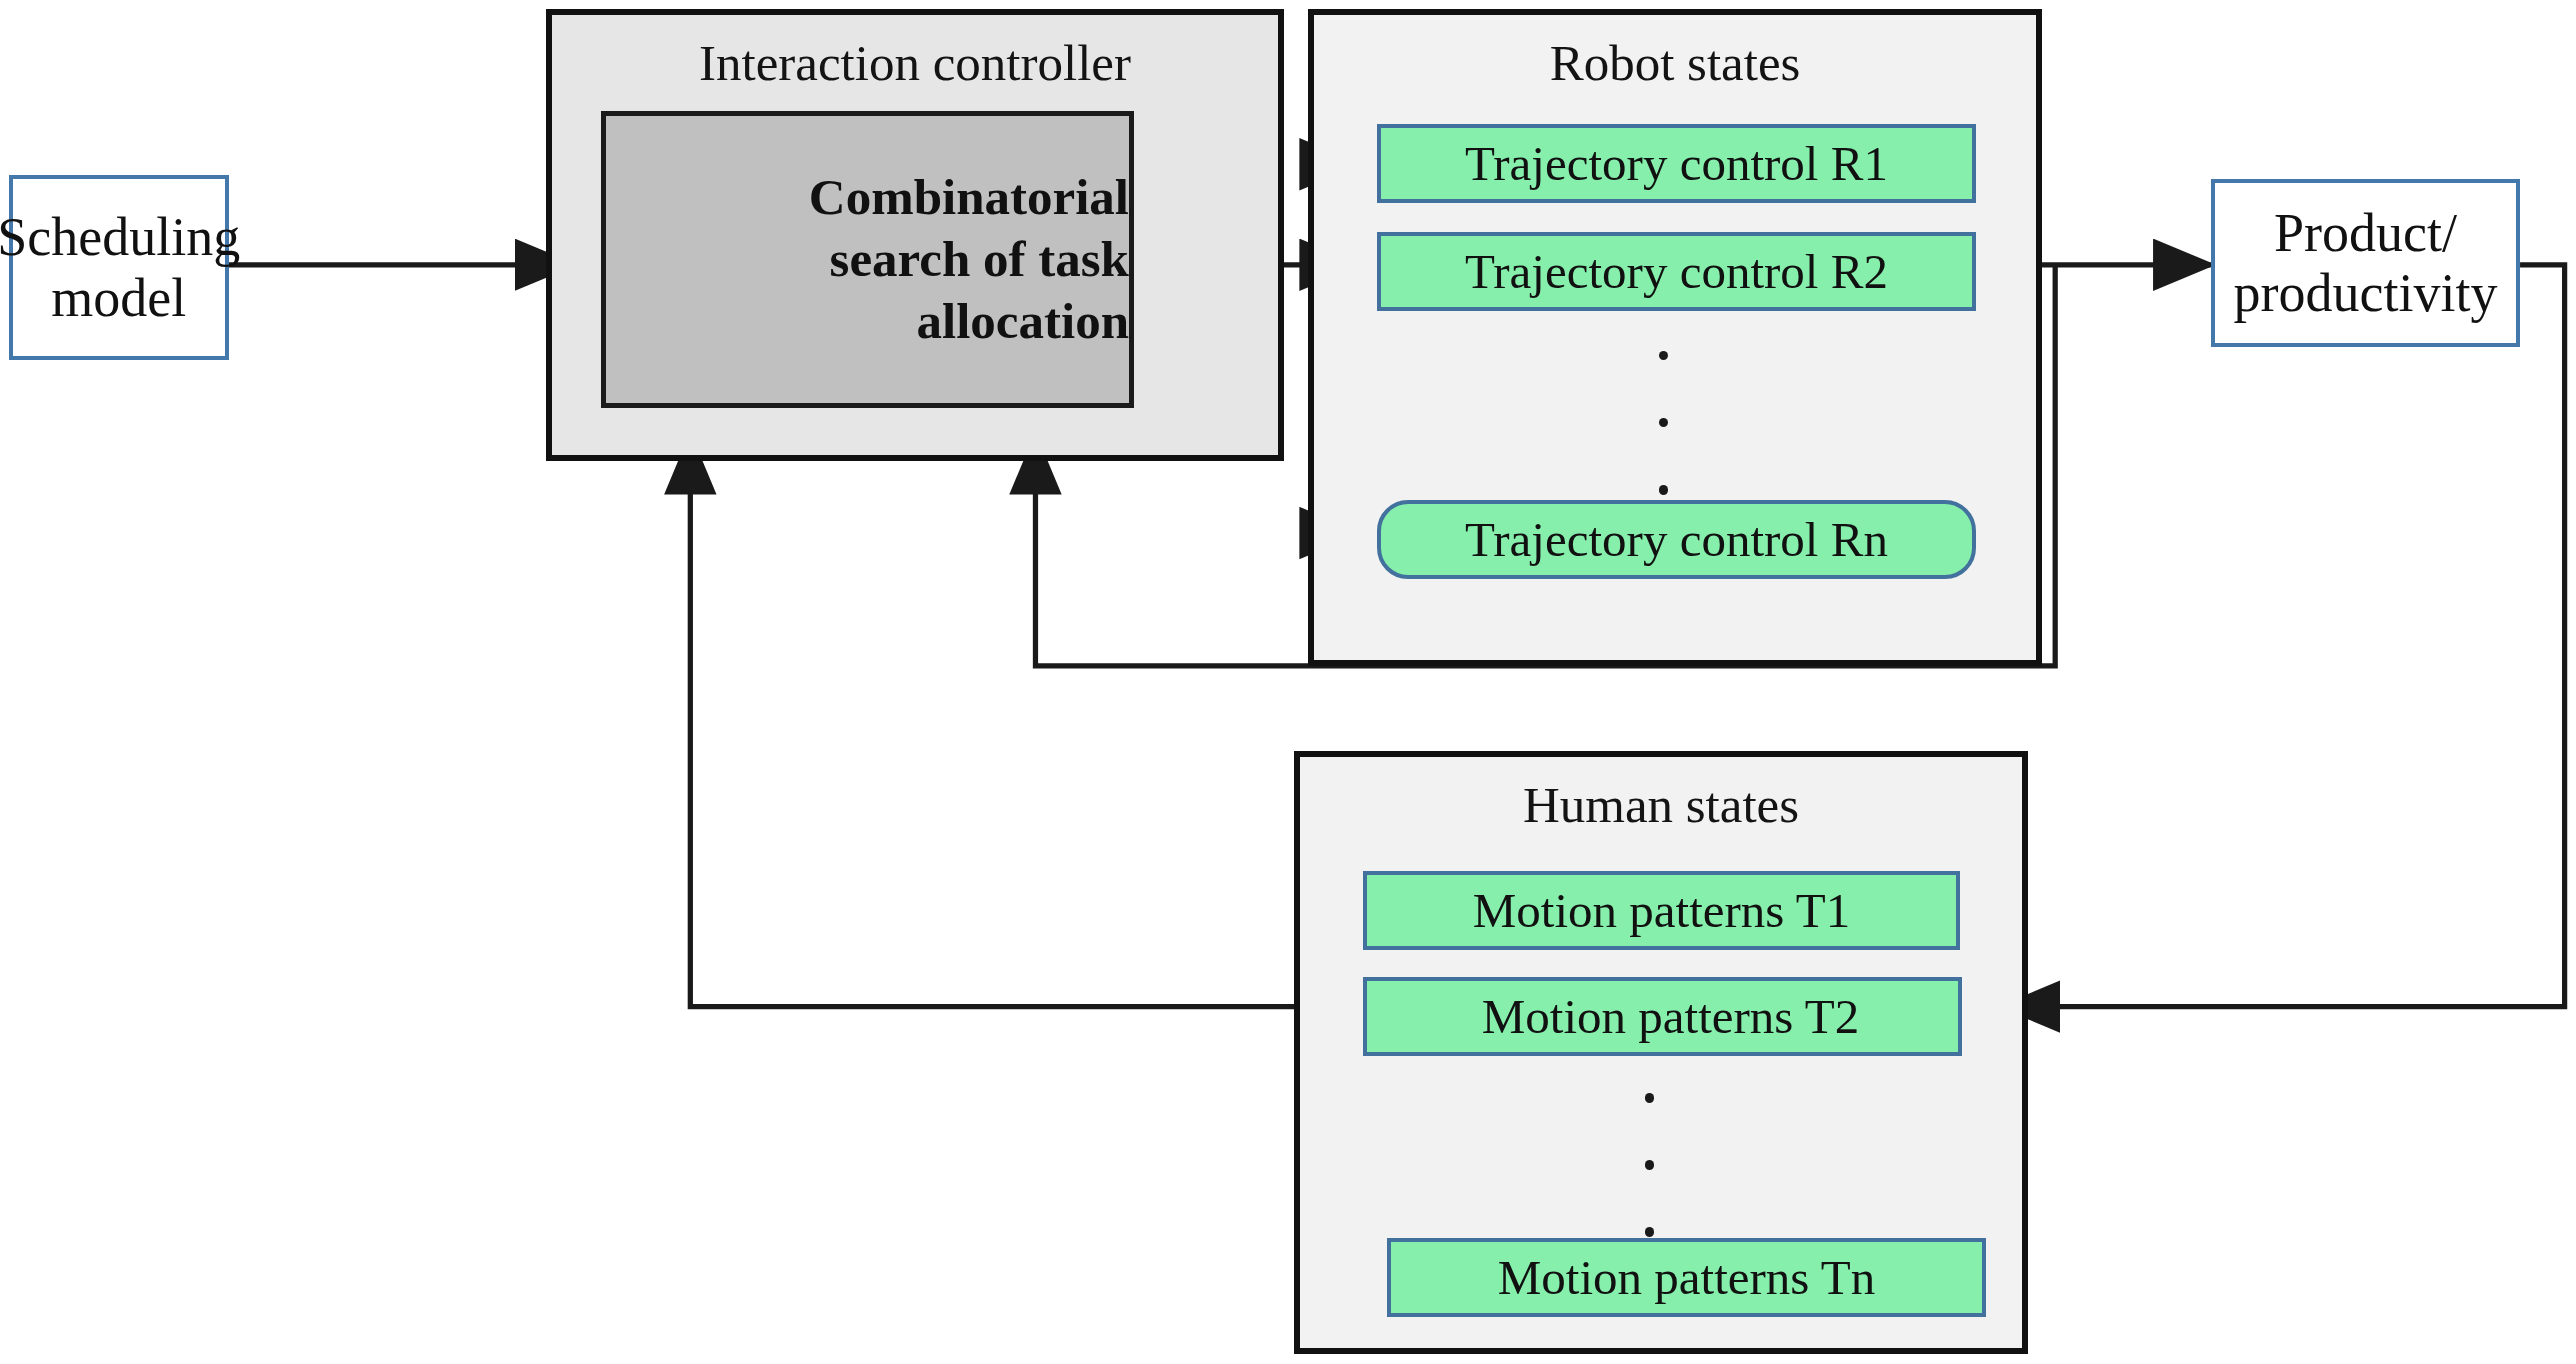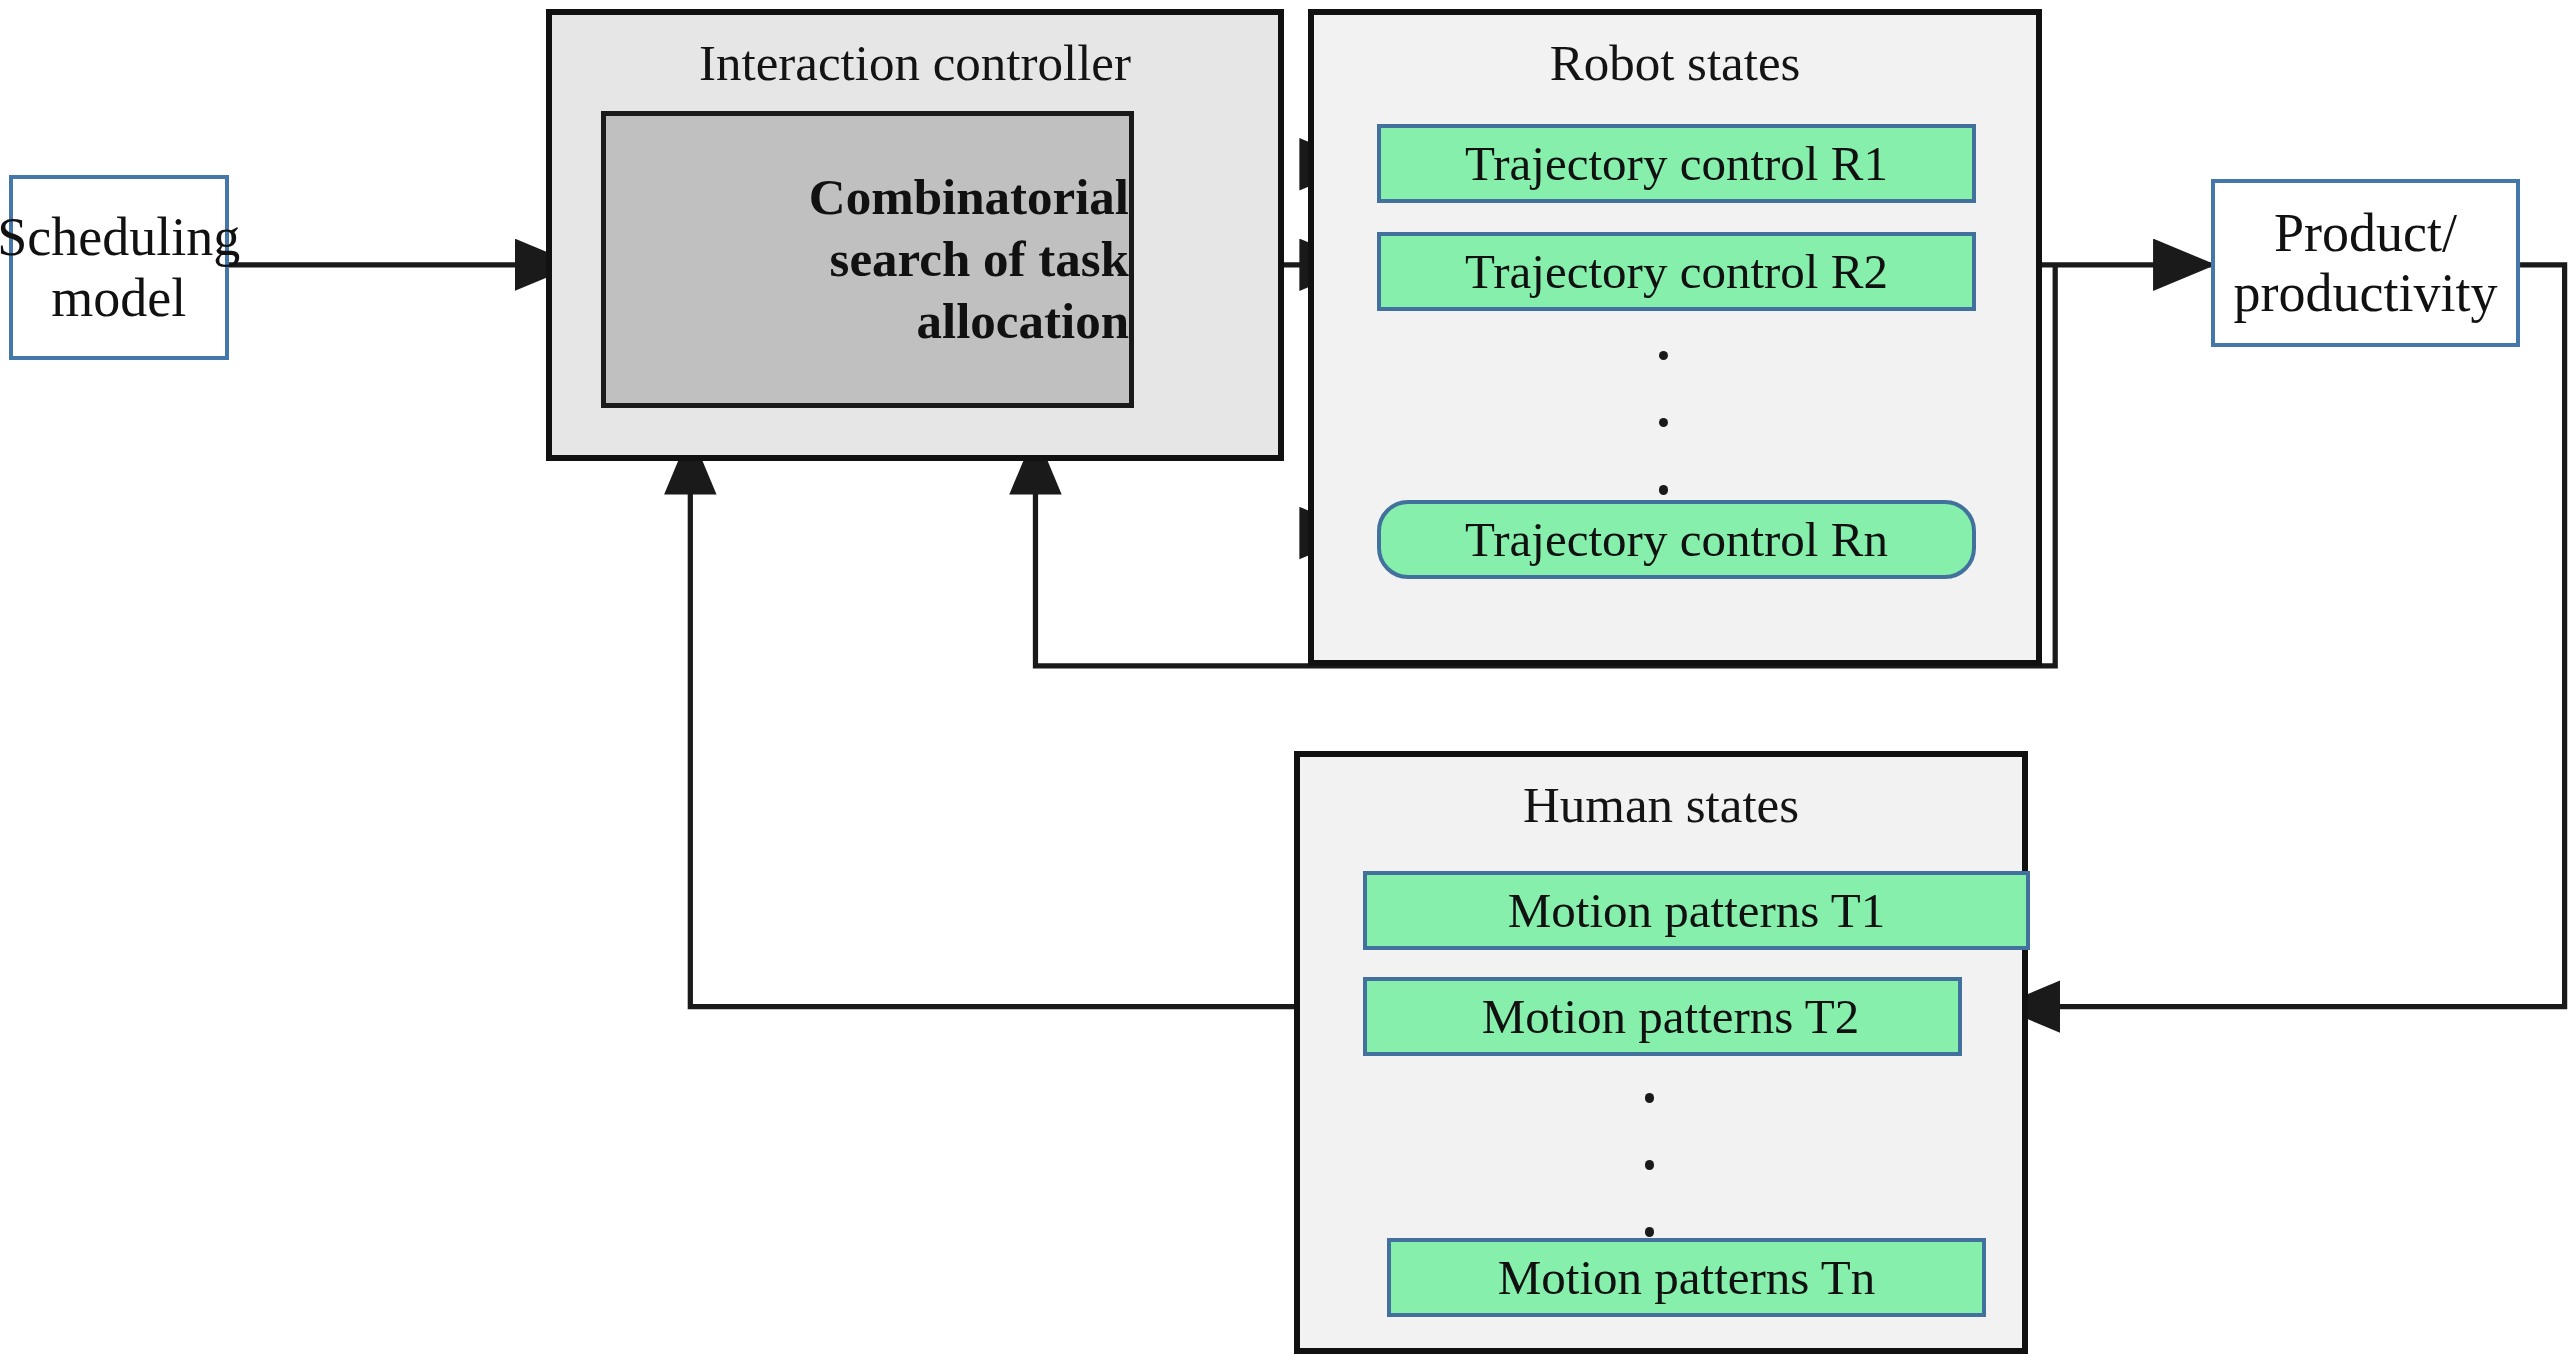--- a/index.html
+++ b/index.html
@@ -108,21 +108,21 @@
   <div class="box bluebox" style="left:2211px;top:179px;width:309px;height:168px;">
     <div>
       <div>Product/</div>
       <div>productivity</div>
     </div>
   </div>
 
   <div class="box outer" style="left:1294px;top:751px;width:734px;height:603px;display:block;">
     <div class="ctitle" style="top:19px;">Human states</div>
 
-    <div class="box staterow" style="left:63px;top:114px;width:667px;height:79px;">
+    <div class="box staterow" style="left:63px;top:114px;width:597px;height:79px;">
       <span>Motion patterns T1</span>
     </div>
 
     <div class="box staterow" style="left:63px;top:220px;width:599px;height:79px;padding-left:16px;">
       <span>Motion patterns T2</span>
     </div>
 
     <div class="dots" style="left:340px;top:336px;width:19px;height:144px;">
       <span></span>
         <span></span>

